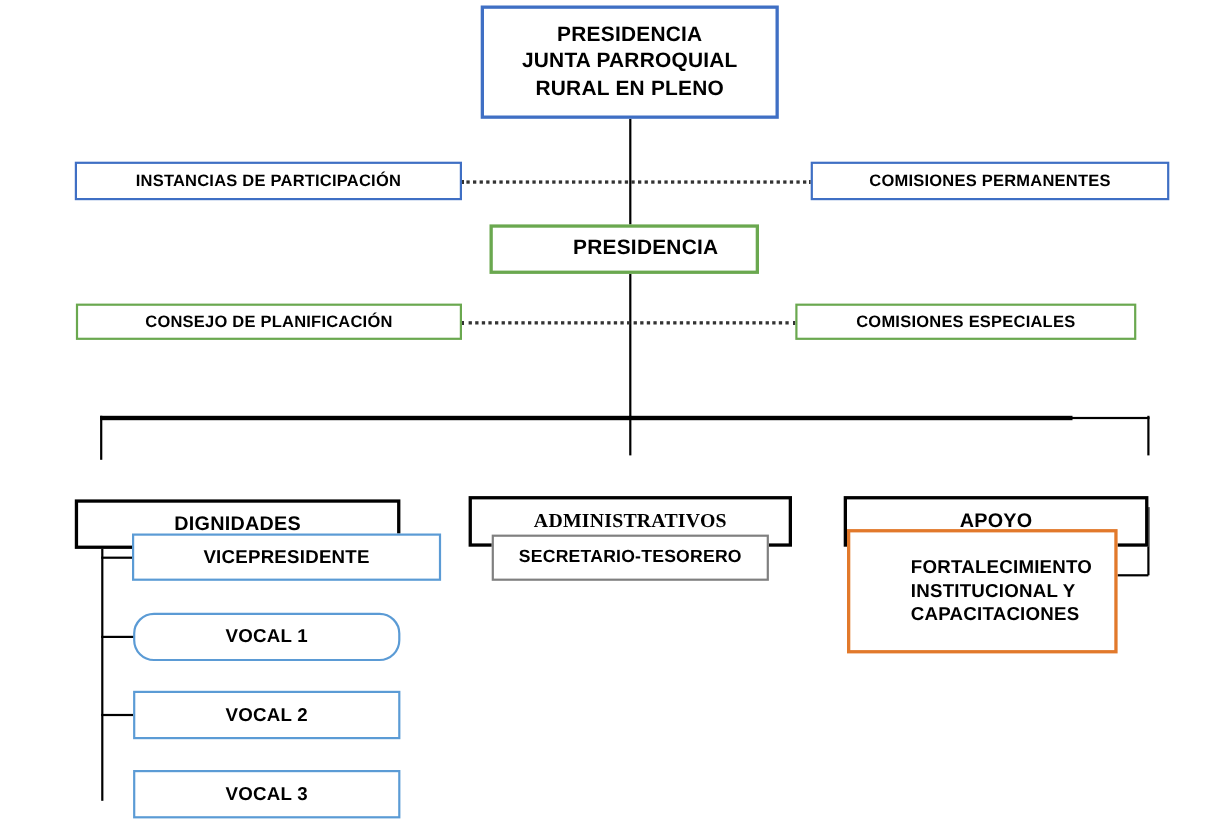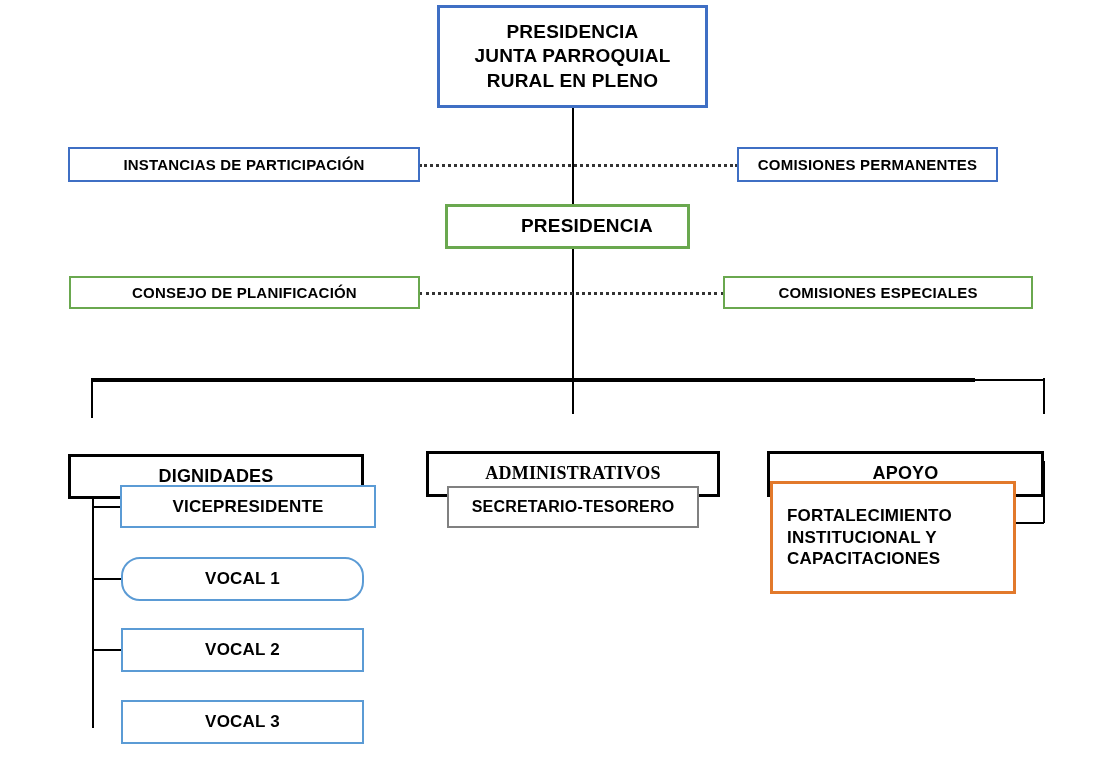--- a/index.html
+++ b/index.html
@@ -46,21 +46,21 @@
   .b-blue-th { border: 2px solid #3f6fc4; }
   .b-lblue   { border: 2px solid #5b9bd5; }
   .b-green   { border: 3px solid #6aa84f; }
   .b-green-th{ border: 2px solid #6aa84f; }
   .b-black   { border: 3px solid #000000; margin-top: 37px; }
   .b-gray    { border: 2px solid #808080; }
   .b-orange  { border: 3px solid #e2792b; }
 
   
   .align-left { justify-content: flex-start; text-align: left; }
-  .align-left .label { padding-left: 14px; }
+  .align-left .label { padding-left: 14px; margin-left: 41px; }
 
   
   .ln {
     position: absolute;
     background: #000000;
     z-index: 1;
   }
   .ln-v { width: 2px; }
   .ln-h { height: 2px; }
   .ln-thick { height: 4px; }
@@ -105,21 +105,21 @@
   <div class="ln ln-h" style="left:1012px; top:522px; width:32px;"></div>
 
   <div class="node b-blue w-bold" style="left:437px; top:5px; width:271px; height:103px; font-size:19px;">
     <span class="label"><span>PRESIDENCIA</span><br><span>JUNTA PARROQUIAL</span><br><span>RURAL EN PLENO</span></span>
   </div>
 
   <div class="node b-blue-th w-norm" style="left:68px; top:147px; width:352px; height:35px; font-size:15px;">
     <span class="label">INSTANCIAS  DE PARTICIPACIÓN</span>
   </div>
 
-  <div class="node b-blue-th w-norm" style="left:737px; top:147px; width:261px; height:35px; font-size:15px;">
+  <div class="node b-blue-th w-norm" style="left:737px; top:147px; width:326px; height:35px; font-size:15px;">
     <span class="label">COMISIONES  PERMANENTES</span>
   </div>
 
   <div class="node b-green w-bold" style="left:445px; top:204px; width:245px; height:45px; font-size:19px;padding-left:39px;">
     <span class="label">PRESIDENCIA</span>
   </div>
 
   <div class="node b-green-th w-norm" style="left:69px; top:276px; width:351px; height:33px; font-size:15px;">
     <span class="label">CONSEJO DE PLANIFICACIÓN</span>
   </div>
@@ -133,21 +133,21 @@
   </div>
 
   <div class="node b-black w-bold" style="left:426px; top:414px; width:294px; height:46px; font-size:18px;font-family:Liberation Serif, serif;">
     <span class="label">ADMINISTRATIVOS</span>
   </div>
 
   <div class="node b-black w-bold" style="left:767px; top:414px; width:277px; height:46px; font-size:18px;">
     <span class="label">APOYO</span>
   </div>
 
-  <div class="node b-lblue w-norm" style="left:120px; top:485px; width:256px; height:43px; font-size:17px;">
+  <div class="node b-lblue w-norm" style="left:120px; top:485px; width:281px; height:43px; font-size:17px;">
     <span class="label">VICEPRESIDENTE</span>
   </div>
 
   <div class="node b-lblue w-norm" style="left:121px; top:557px; width:243px; height:44px; font-size:17px;border-radius:19px;">
     <span class="label">VOCAL 1</span>
   </div>
 
   <div class="node b-lblue w-norm" style="left:121px; top:628px; width:243px; height:44px; font-size:17px;">
     <span class="label">VOCAL 2</span>
   </div>

